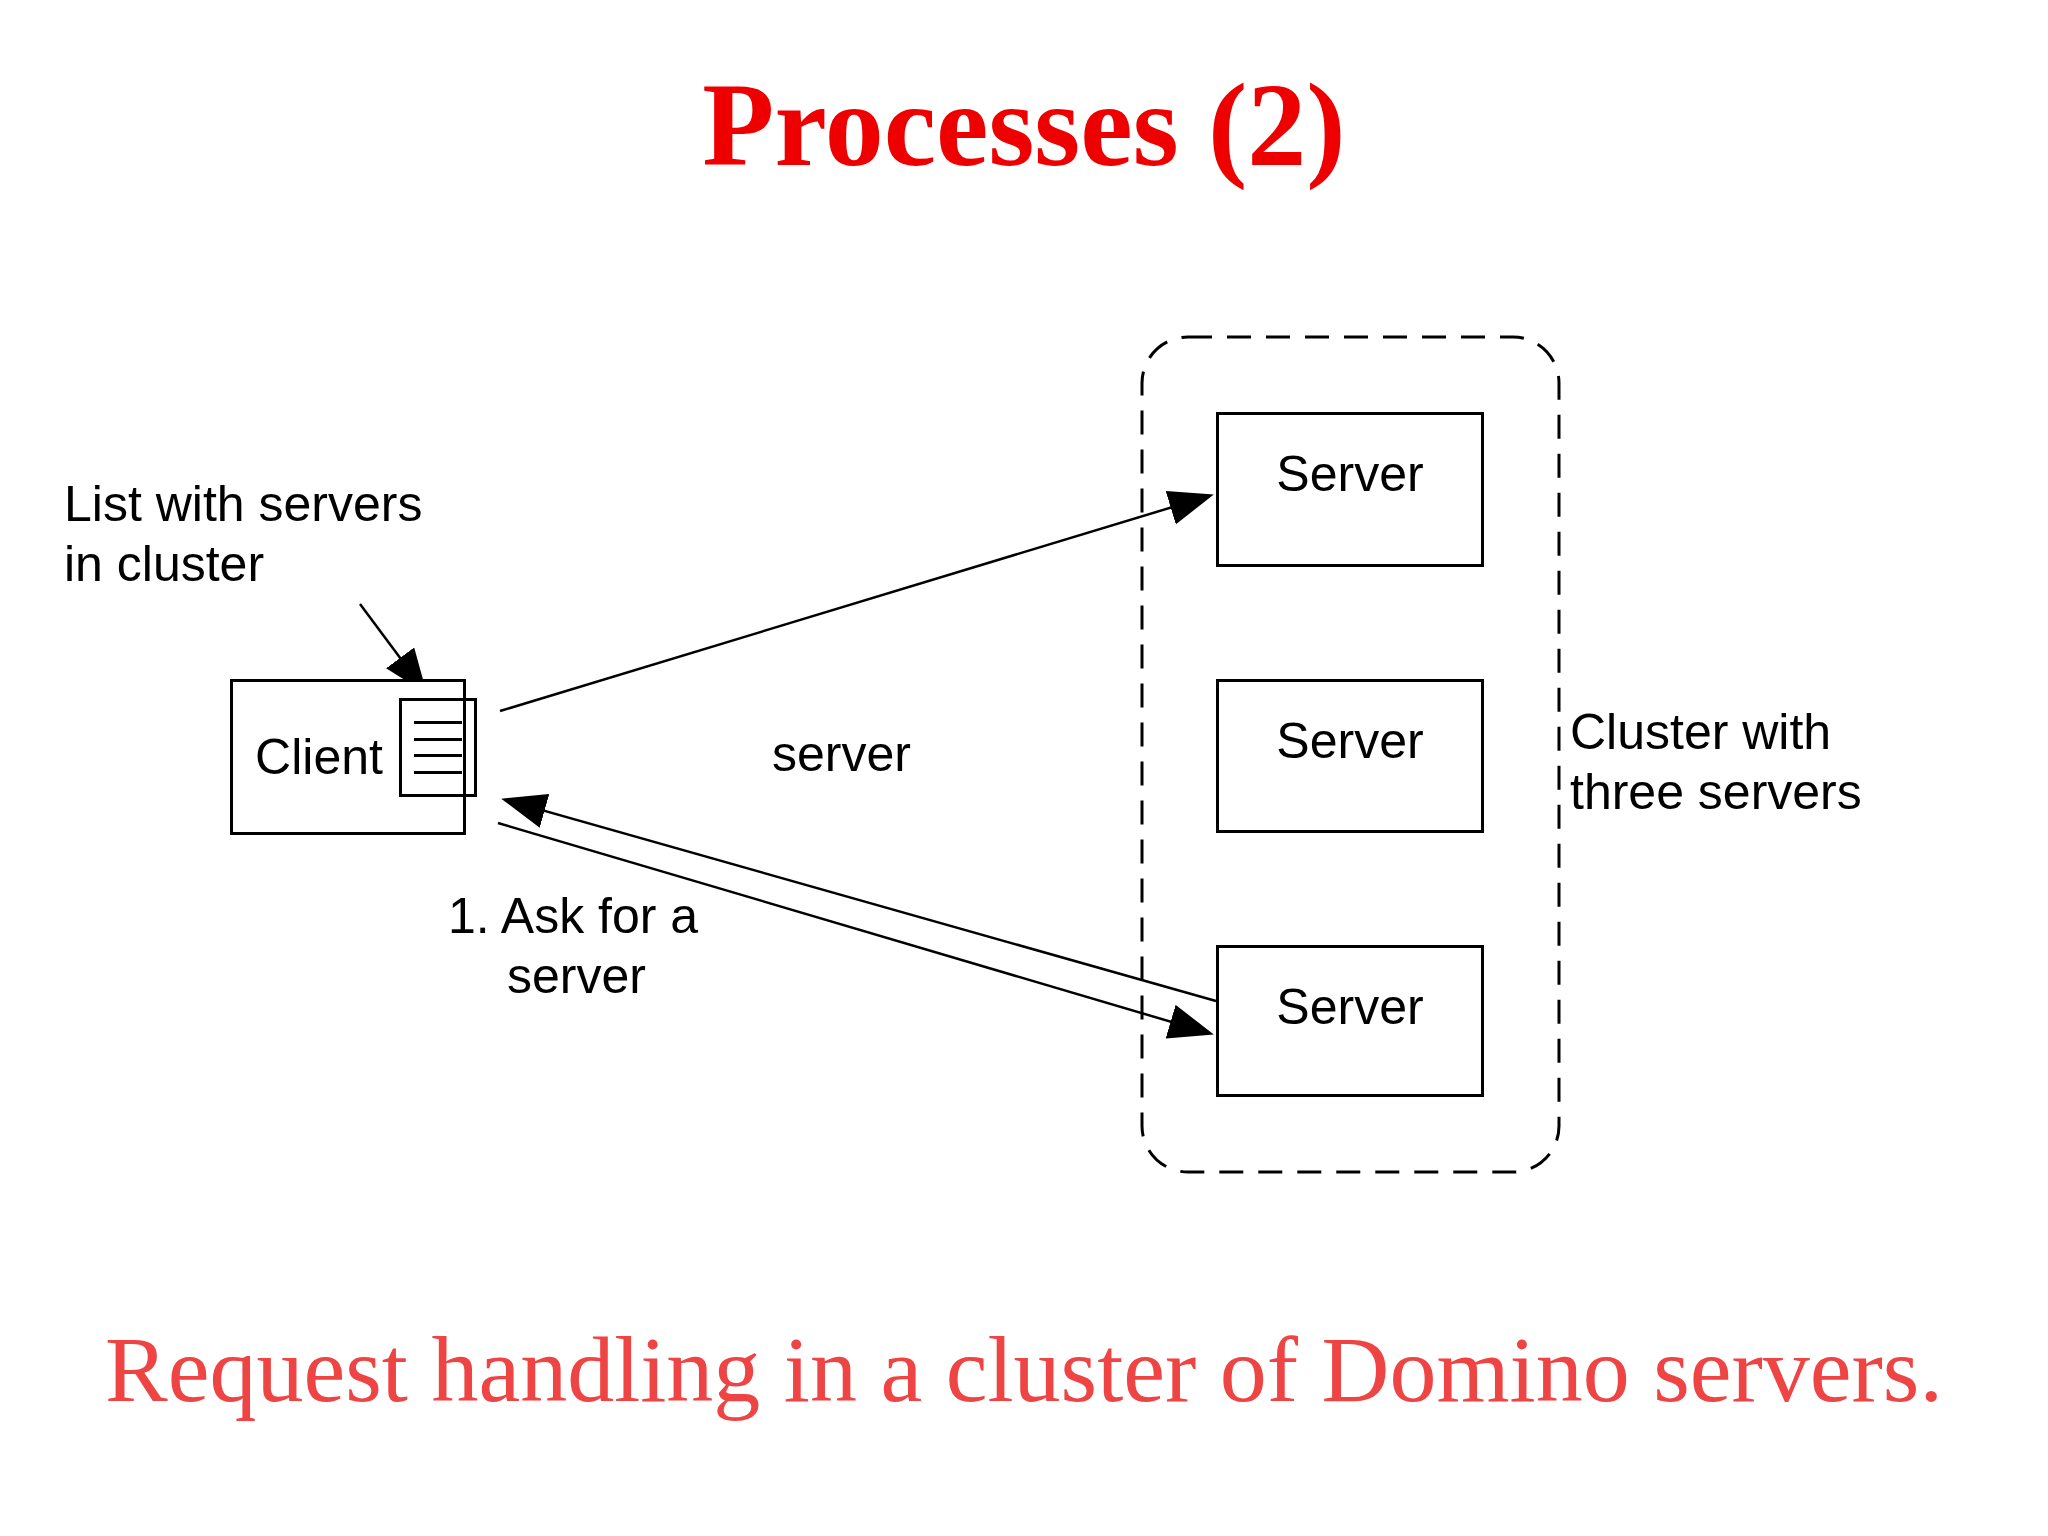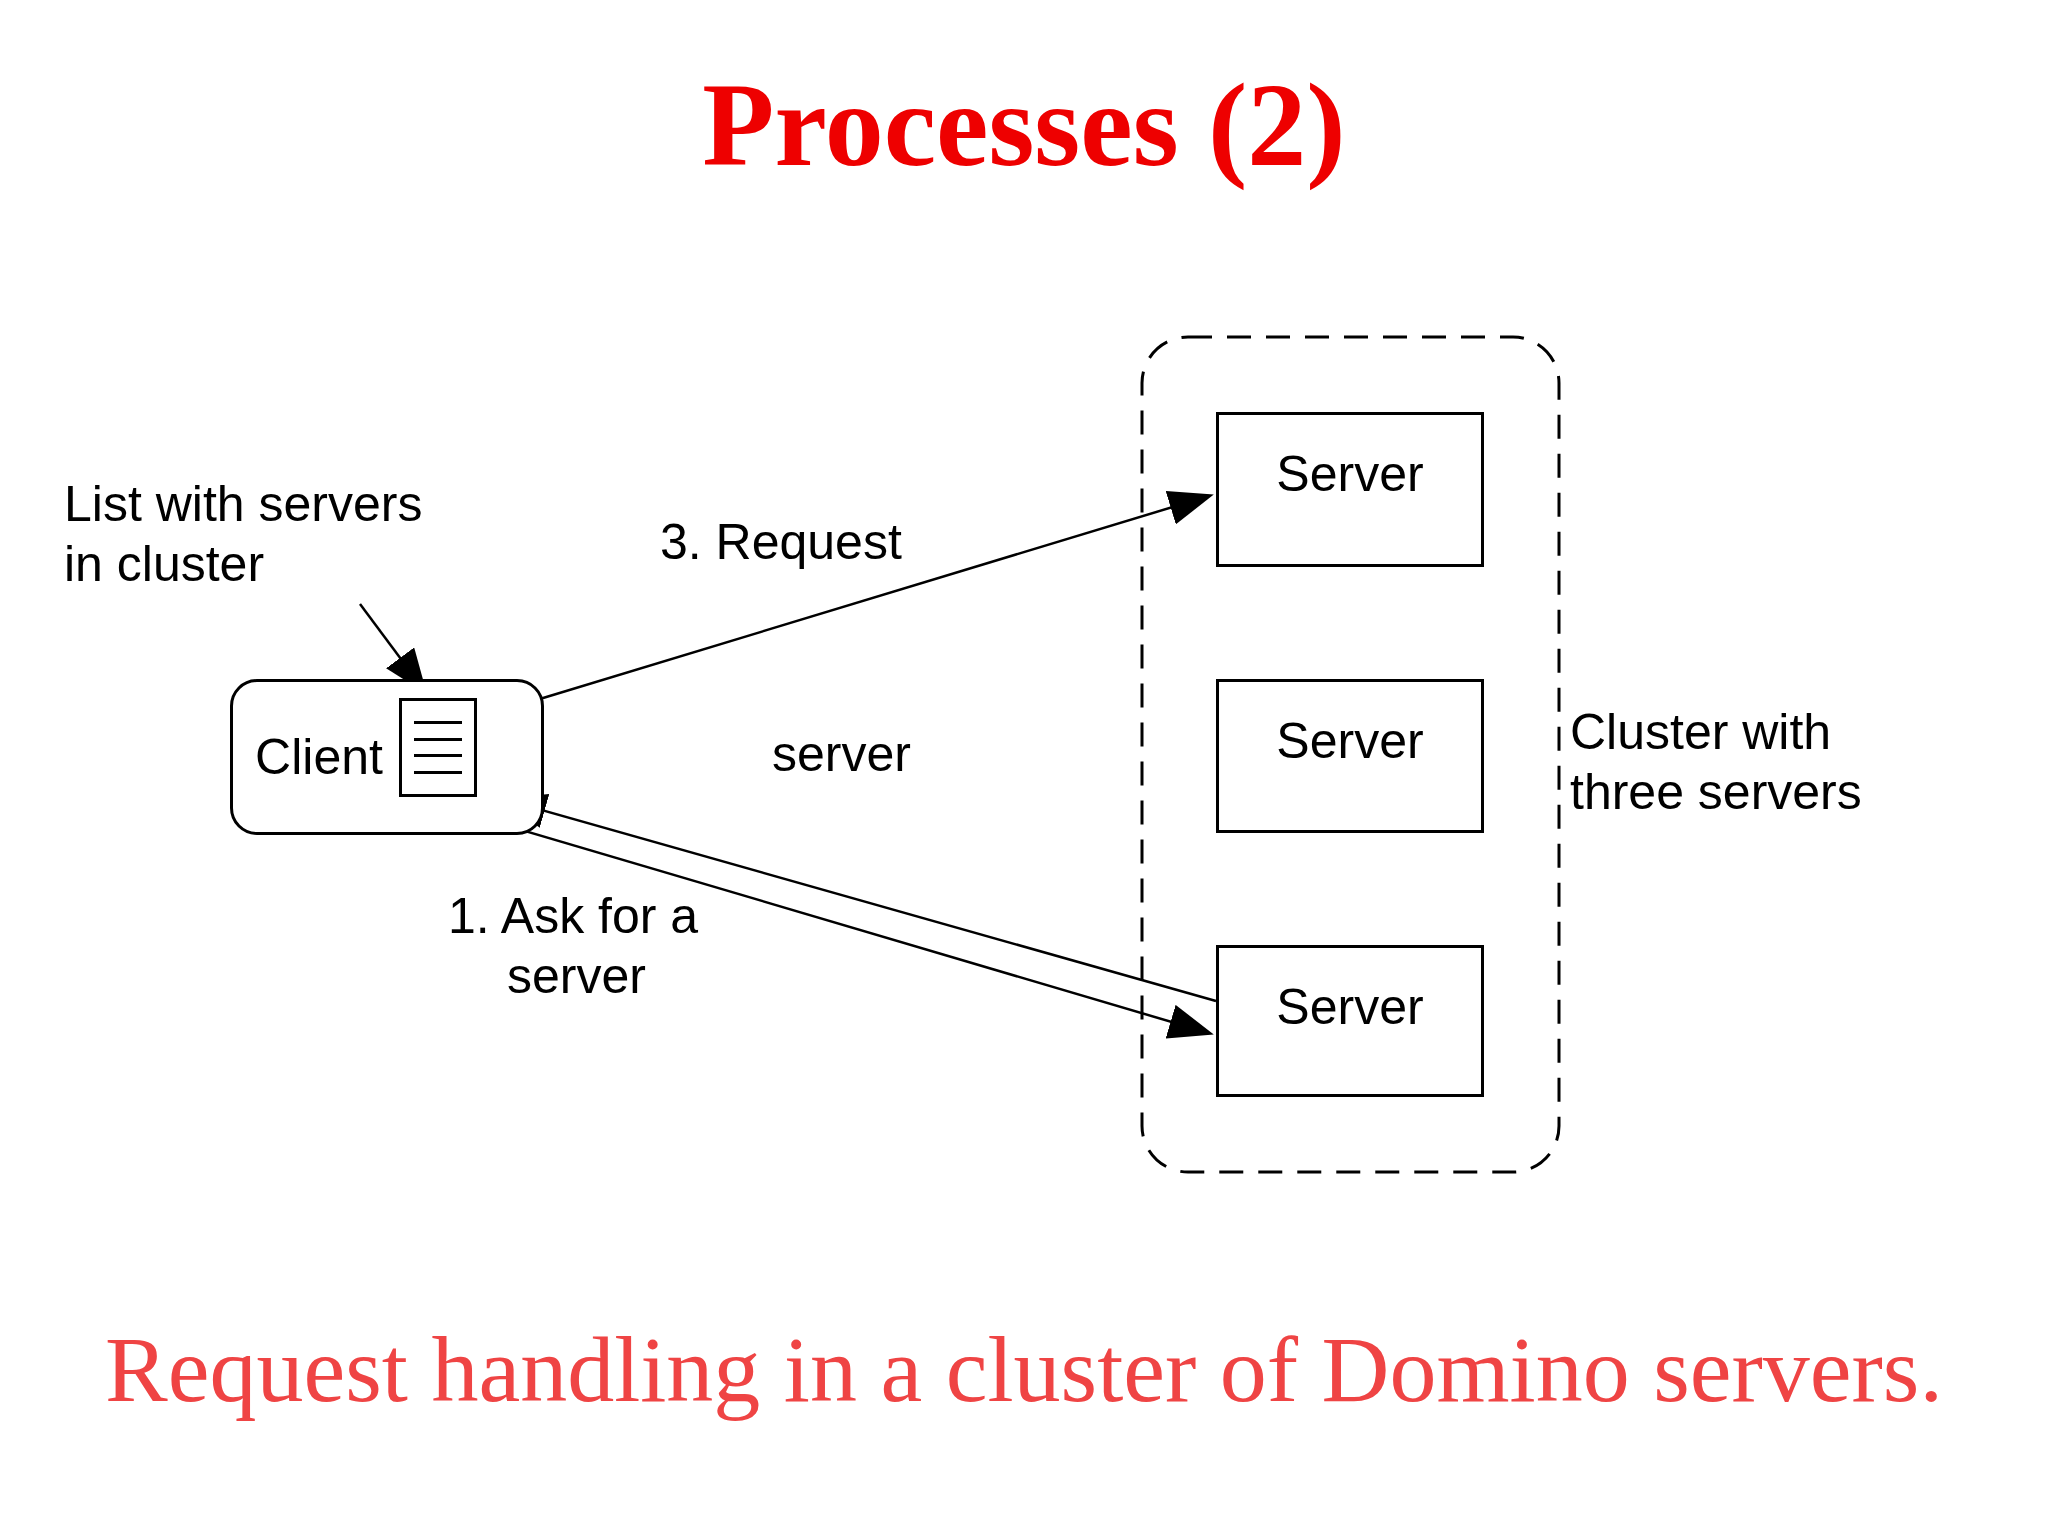--- a/index.html
+++ b/index.html
@@ -29,21 +29,21 @@
     color:#ef4444;
     margin:0;
   }
   svg.connectors{position:absolute;left:0;top:0;width:2048px;height:1536px;}
   .box{
     position:absolute;
     border:3px solid #000;
     background:#fff;
     box-sizing:border-box;
   }
-  .client-box{left:230px;top:679px;width:314px;height:156px;border-radius:27px;}
+  .client-box{left:230px;top:679px;width:236px;height:156px;}
   .client-label{
     position:absolute;left:8px;top:0;height:100%;width:156px;
     display:flex;align-items:center;justify-content:center;
     font-size:50px;
   }
   .list-icon{
     position:absolute;left:166px;top:16px;width:78px;height:99px;
     border:3px solid #000;box-sizing:border-box;
     display:flex;flex-direction:column;justify-content:space-evenly;
     padding:6px 12px;
@@ -114,23 +114,20 @@
   </div>
   <div class="box server-box server-3">
     <span>Server</span>
   </div>
 
   <div class="note centered list-note">
     <div>List with servers</div>
     <div>in cluster</div>
   </div>
 
-  <div class="note step3-note">
-    <div>3. Request</div>
-  </div>
 
   <div class="note step2-note">
     <div class="hang">server</div>
   </div>
 
   <div class="note step1-note">
     <div>1. Ask for a</div>
     <div class="hang">server</div>
   </div>
 

